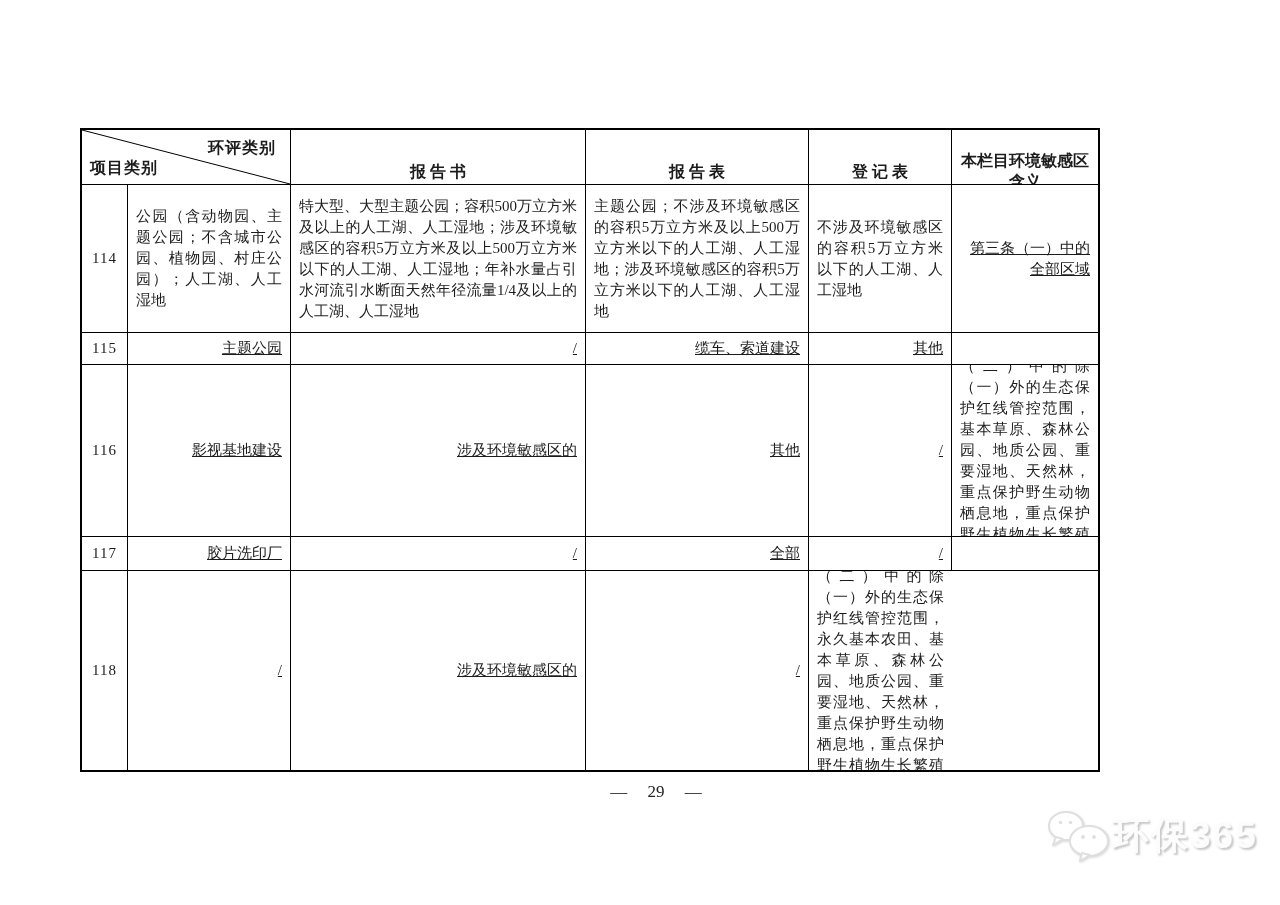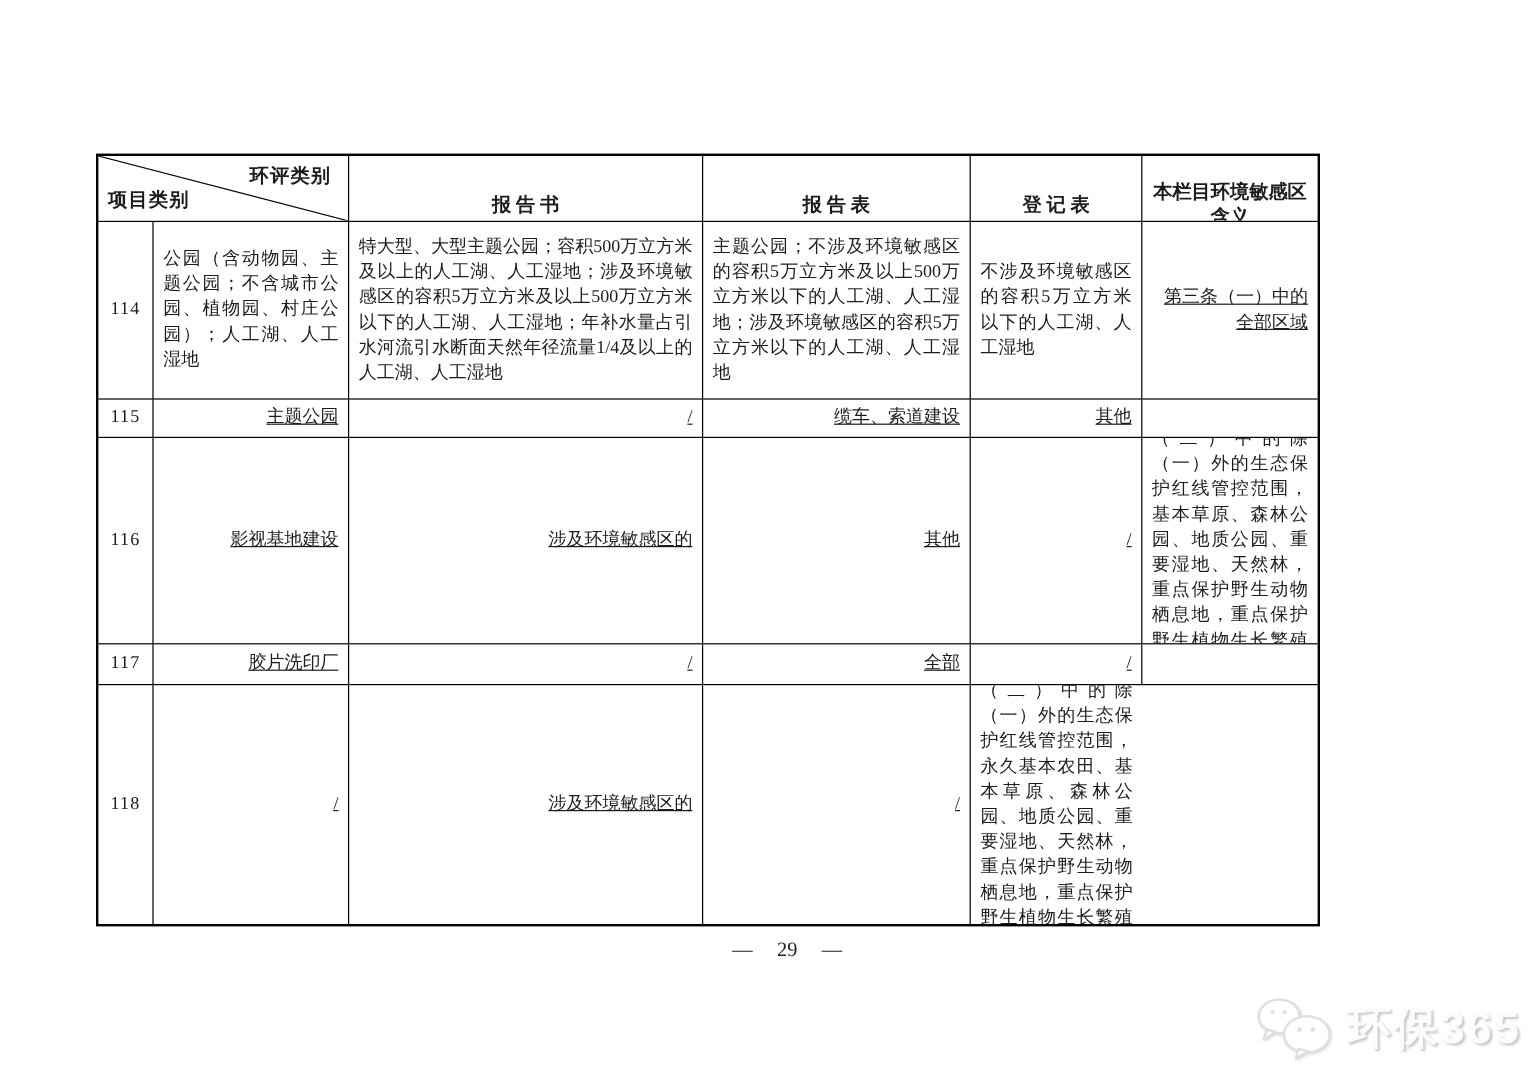--- a/index.html
+++ b/index.html
@@ -81,24 +81,23 @@
     left: 16px;
     width: 100%;
     text-align: center;
     font-size: 17px;
     word-spacing: 16px;
     color: #222;
   }
   .watermark {
     position: absolute;
     left: 1046px;
-    top: 830px;
+    top: 809px;
     display: flex;
     align-items: center;
-    gap: 10px;
     user-select: none;
   }
   .wm-icon { filter: drop-shadow(1.5px 1.5px 1px rgba(100,100,100,0.25)); }
   .wm-text {
     font-family: "Liberation Sans", "DejaVu Sans", sans-serif;
     font-size: 37px;
     font-weight: bold;
     letter-spacing: 2px;
     color: #fcfcfc;
     text-shadow: 2px 2px 2px rgba(110,110,110,0.38);

